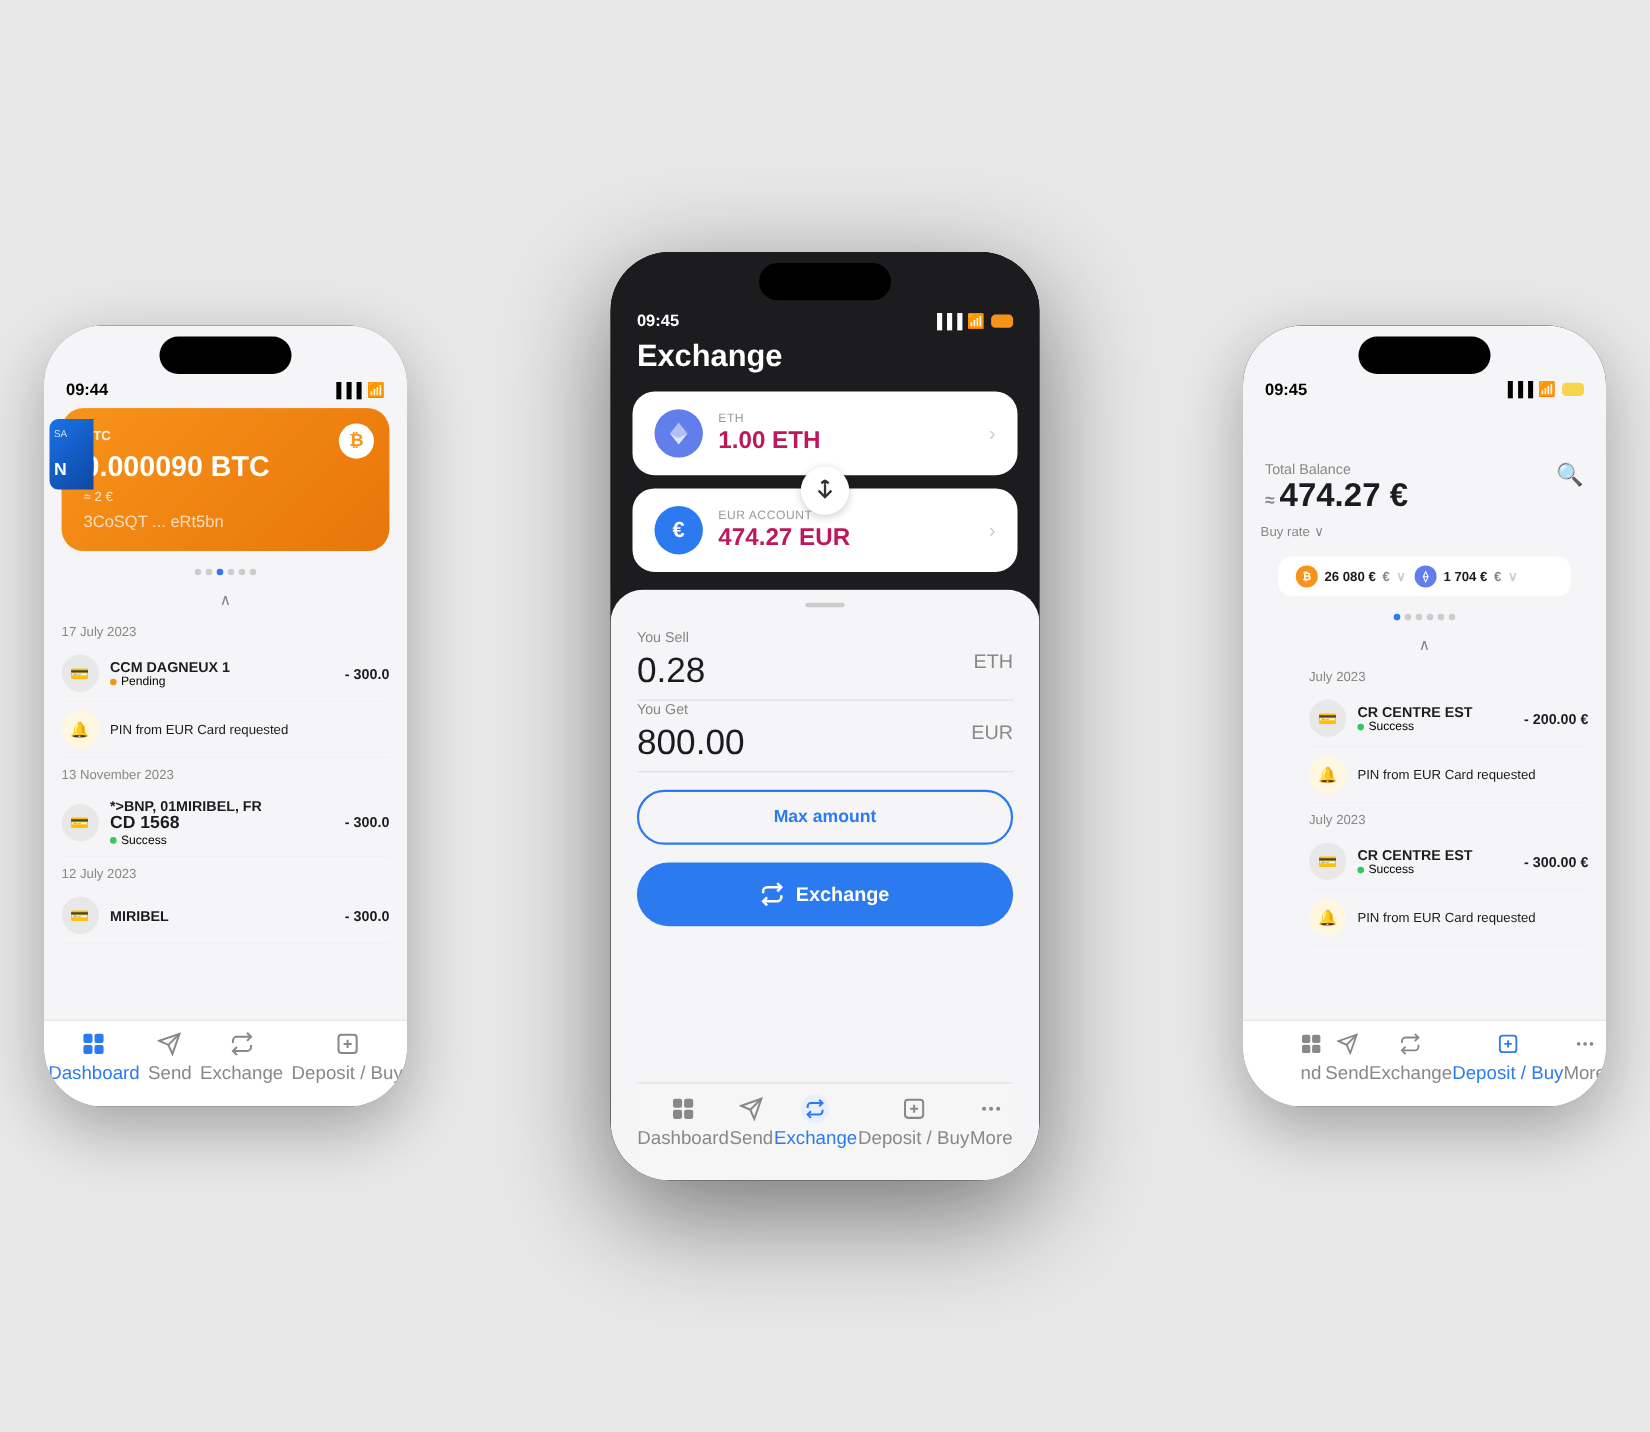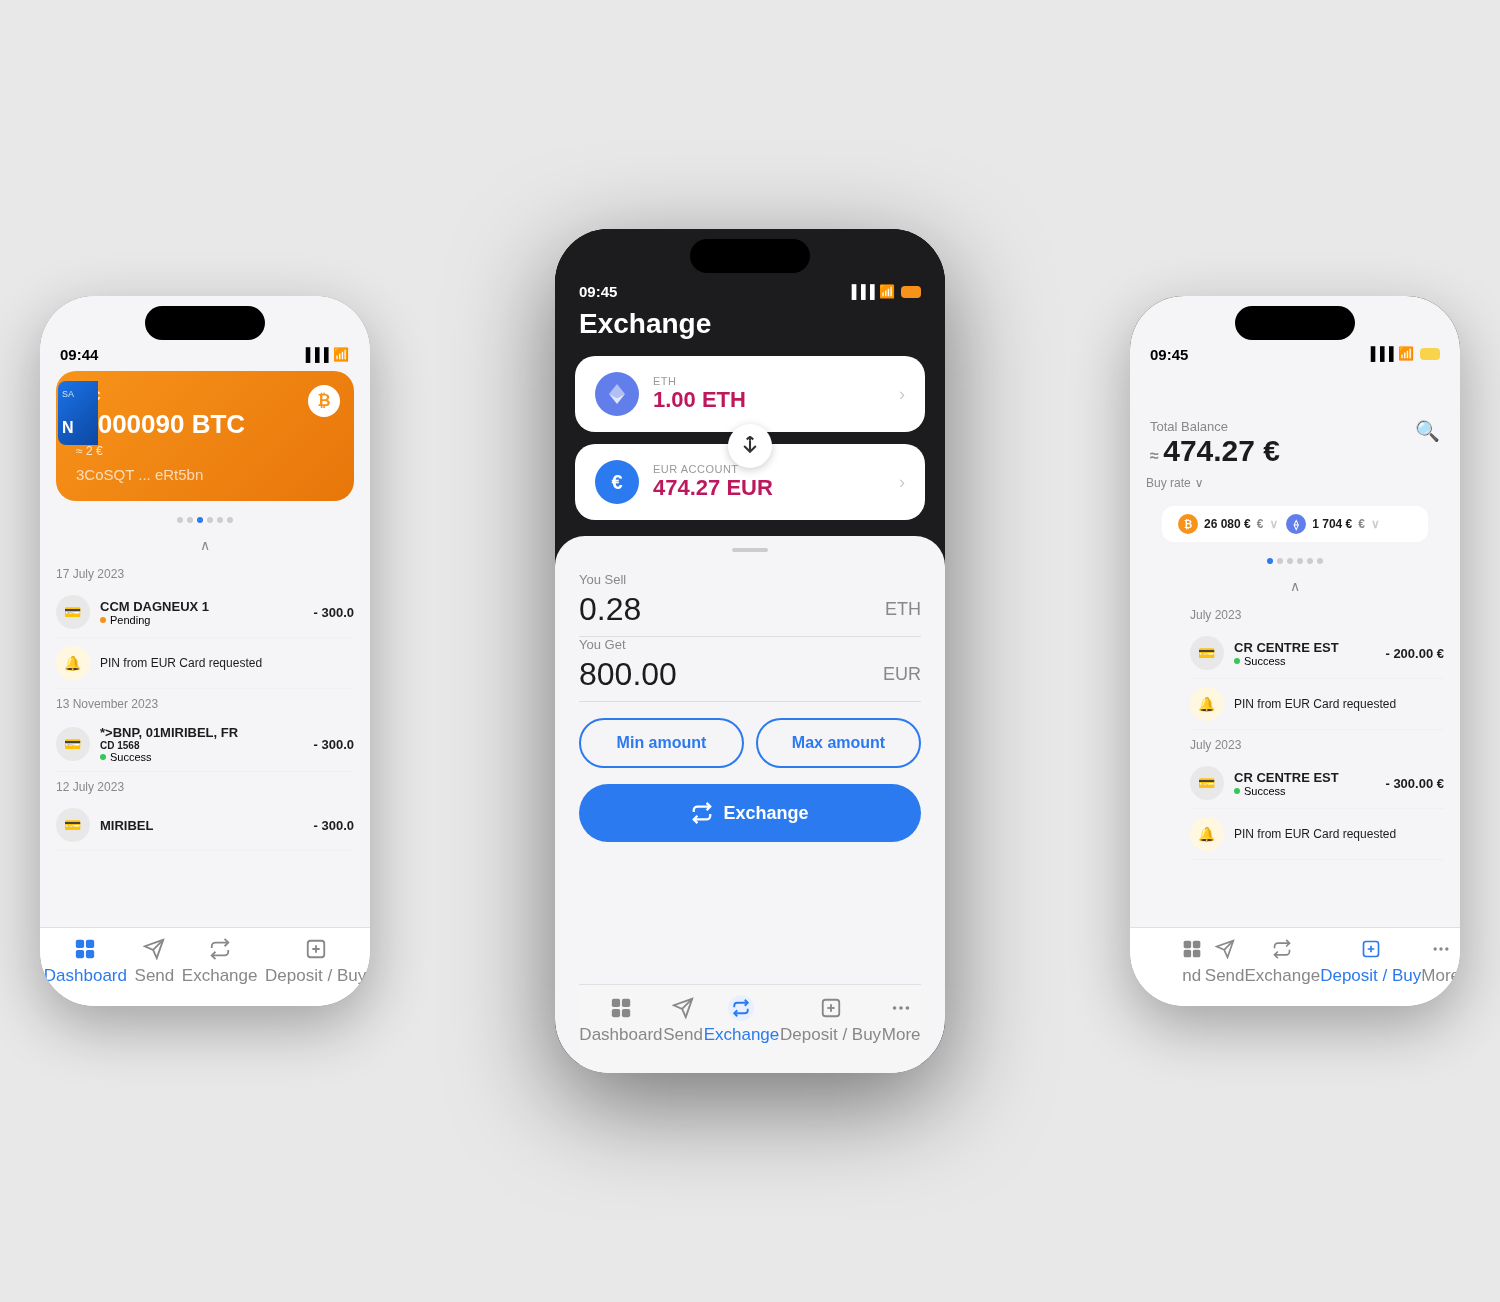--- a/index.html
+++ b/index.html
@@ -194,21 +194,21 @@
 
     .input-label {
       font-size: 13px;
       color: #888;
       margin-bottom: 4px;
     }
 
     .input-row {
       display: flex;
       justify-content: space-between;
-      align-items: center;
+      align-items: flex-start;
       border-bottom: 1px solid #ddd;
       padding-bottom: 8px;
     }
 
     .input-value {
       font-size: 32px;
       font-weight: 500;
       color: #1c1c1e;
     }
 
@@ -536,21 +536,21 @@
         <div class="left-status status-bar">
           <span class="time">09:44</span>
           <div class="status-icons">
             <span>▐▐▐</span>
             <span>📶</span>
           </div>
         </div>
 
         <div style="position:relative; padding: 0 16px 8px;">
 
-          <div style="position:absolute; left:18px; top:10px; z-index:1;">
+          <div style="position:absolute; left:5px; top:10px; z-index:1;">
             <div class="blue-card">
               <div style="font-size:9px; color:rgba(255,255,255,0.8);">SA</div>
               <div style="margin-top:auto; font-size:16px; font-weight:800; color:#fff;">N</div>
             </div>
           </div>
 
           <div class="btc-card">
             <div class="btc-badge">₿</div>
             <div class="btc-card-label">BTC</div>
             <div class="btc-card-amount">0.000090 BTC</div>
@@ -593,21 +593,21 @@
               <div class="tx-name" style="font-weight:400; font-size:12px;">PIN from EUR Card requested</div>
             </div>
           </div>
 
           <div class="tx-date">13 November 2023</div>
 
           <div class="tx-item">
             <div class="tx-icon">💳</div>
             <div class="tx-info">
               <div class="tx-name">*&gt;BNP, 01MIRIBEL, FR</div>
-              <div class="tx-name" style="font-size:10px;">CD 1568</div>
+              <div class="tx-name" style="font-size:16px;">CD 1568</div>
               <div class="tx-status">
                 <span class="status-dot status-success"></span>
                 <span>Success</span>
               </div>
             </div>
             <div class="tx-amount">- 300.0</div>
           </div>
 
           <div class="tx-date">12 July 2023</div>
 
@@ -738,21 +738,20 @@
 
           <div class="input-section">
             <div class="input-label">You Get</div>
             <div class="input-row">
               <span class="input-value">800.00</span>
               <span class="input-currency">EUR</span>
             </div>
           </div>
 
           <div class="amount-btns">
-            <div class="amount-btn">Min amount</div>
             <div class="amount-btn">Max amount</div>
           </div>
 
           <div class="exchange-btn">
             <svg width="22" height="22" viewBox="0 0 24 24" fill="none" stroke="white" stroke-width="2.5">
               <polyline points="17 1 21 5 17 9"></polyline>
                 <path d="M3 11V9a4 4 0 0 1 4-4h14"></path>
               <polyline points="7 23 3 19 7 15"></polyline>
                 <path d="M21 13v2a4 4 0 0 1-4 4H3"></path>
             </svg>

